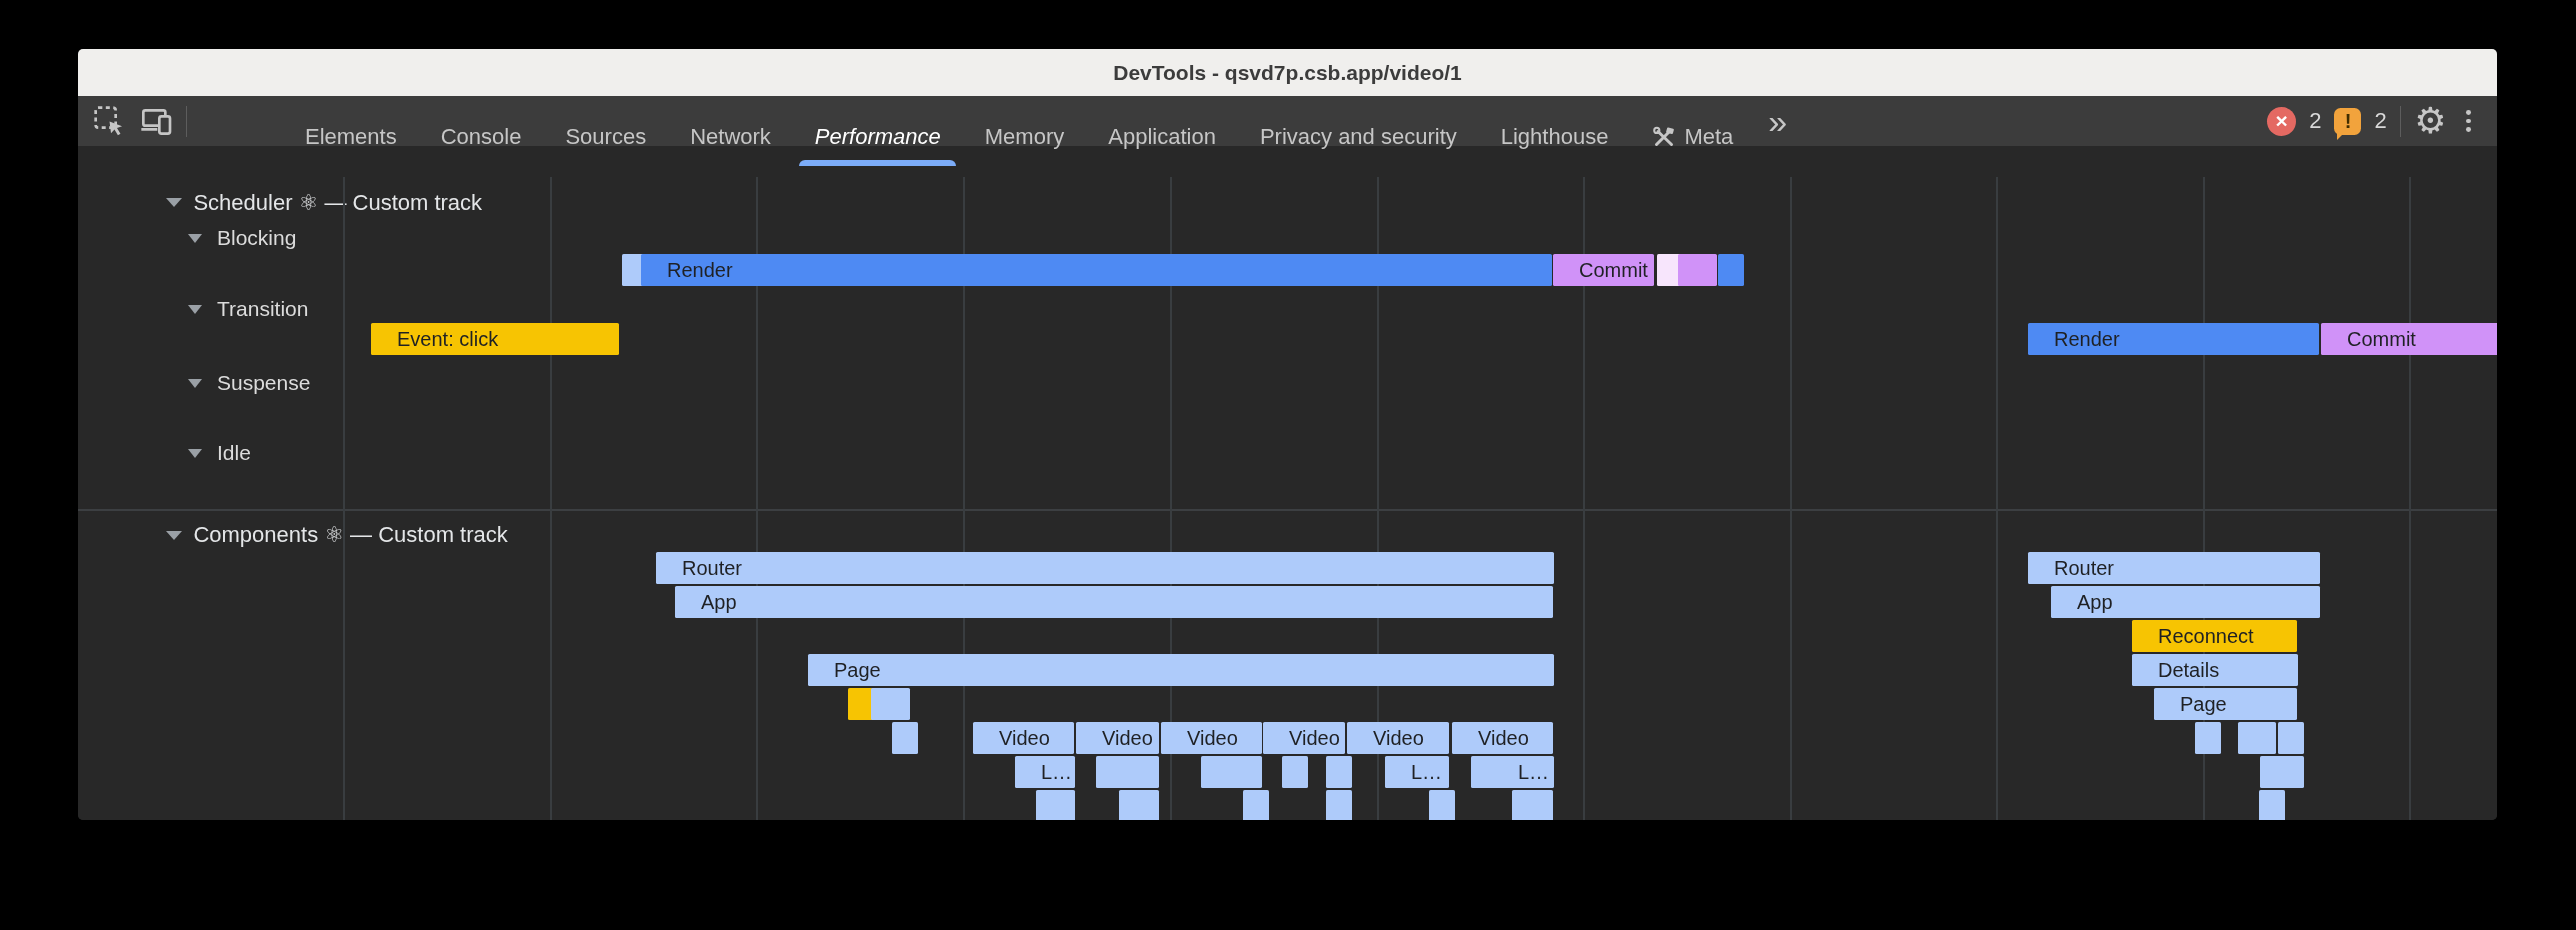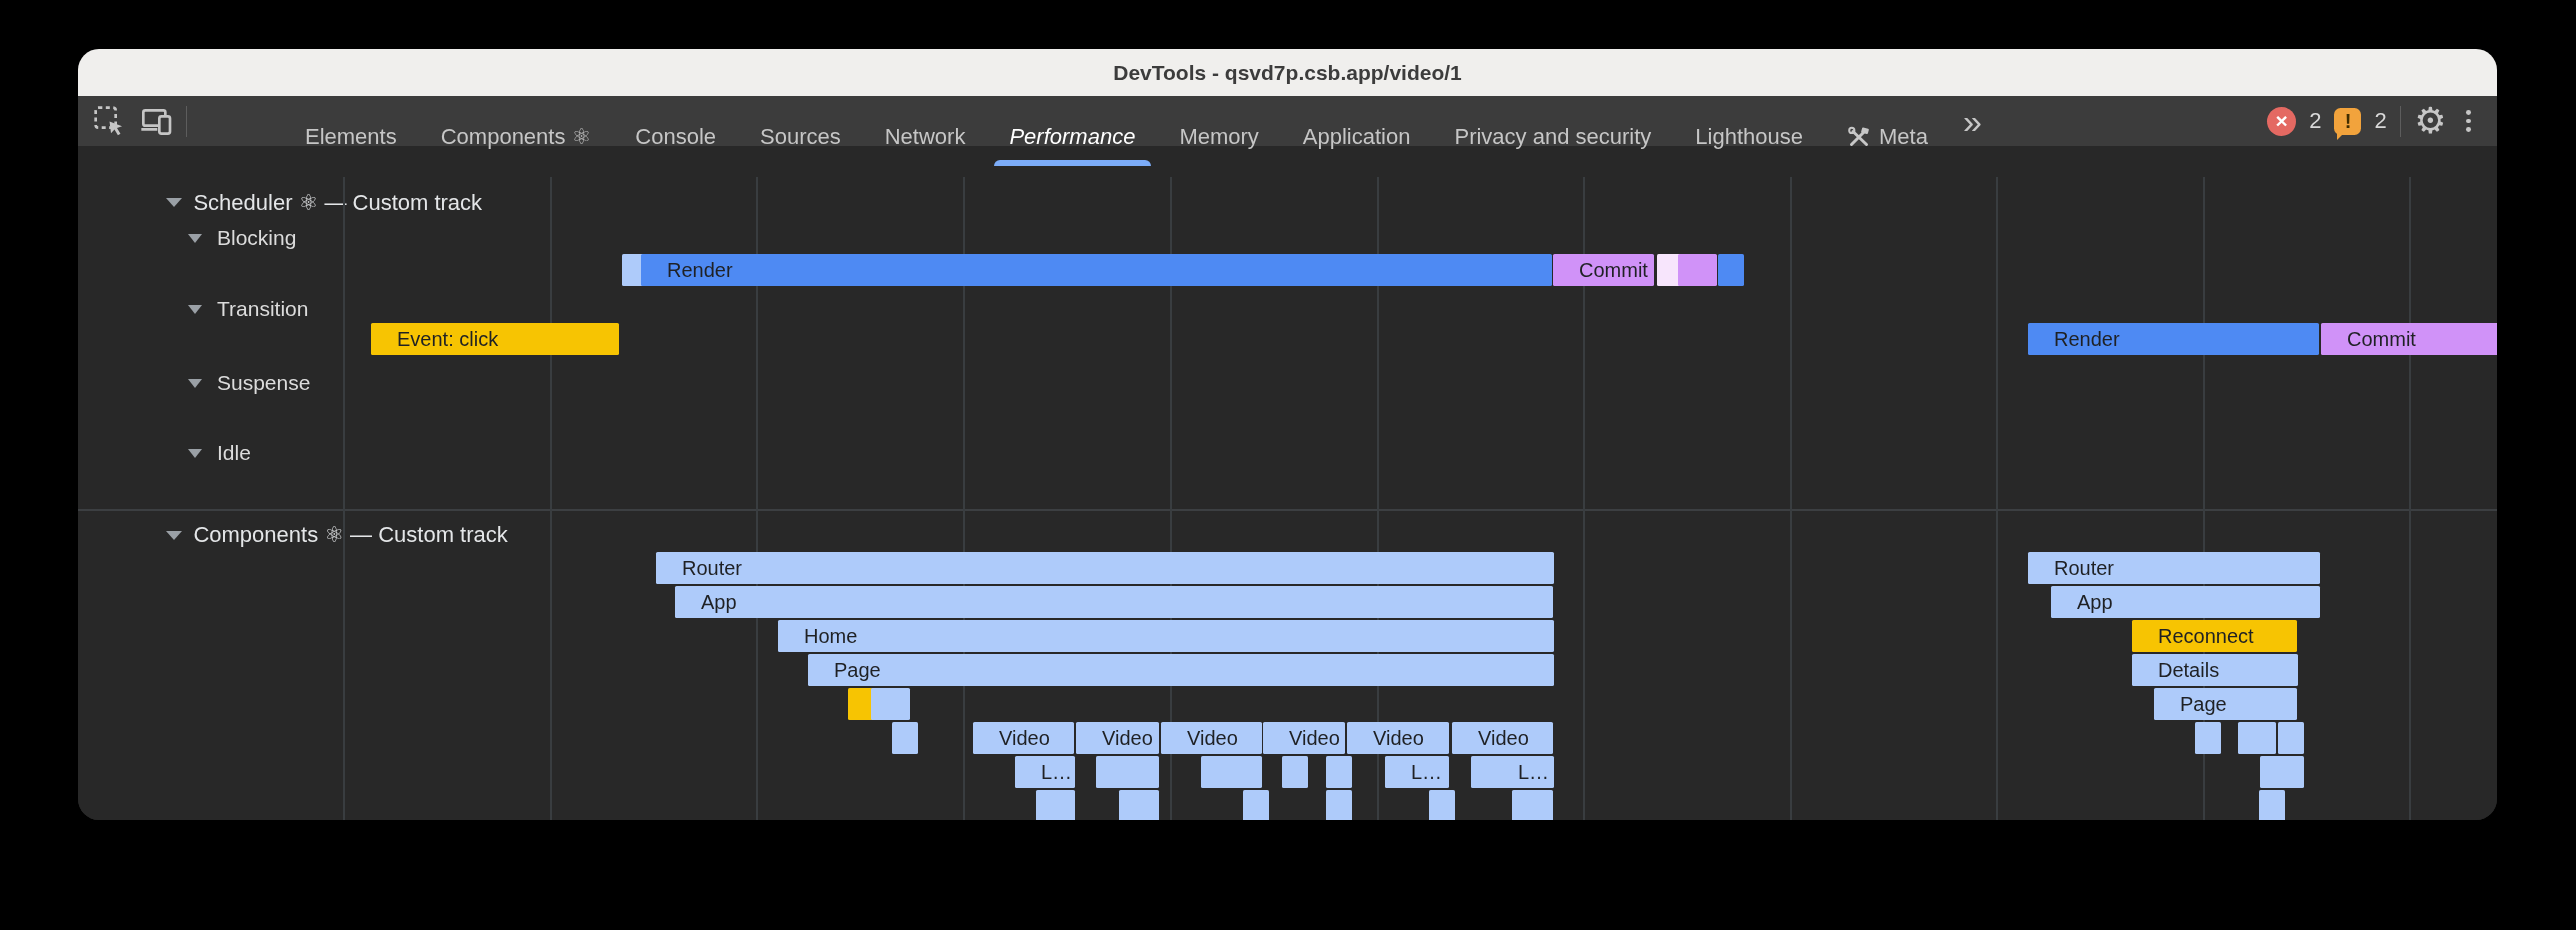--- a/index.html
+++ b/index.html
@@ -1,16 +1,16 @@
 <!DOCTYPE html>
 <html style="font-size:13px"><head>
 <meta charset="utf-8">
 <style>
   html,body{margin:0;padding:0;background:#000;width:2576px;height:930px;font-family:"Liberation Sans","DejaVu Sans",sans-serif;}
-  .window{position:absolute;left:78px;top:49px;width:2419px;height:771px;border-radius:21px;overflow:hidden;background:#282828;}
+  .window{position:absolute;left:78px;top:49px;width:2419px;height:771px;border-radius:5px;overflow:hidden;background:#282828;}
   
   .titlebar{position:absolute;left:0;top:0;width:100%;height:47px;background:#f0efed;}
   .title{position:absolute;left:0;right:0;top:0;height:47px;line-height:47px;text-align:center;font-size:21px;font-weight:700;color:#3c3c3c;}
   .light{position:absolute;top:62px;width:19.5px;height:19.5px;border-radius:50%;}
   
   .tabbar{position:absolute;left:0;top:47px;width:100%;height:50px;background:#3c3c3c;}
   .tabicons{position:absolute;left:13px;top:0;height:50px;display:flex;align-items:center;gap:11.4px;}
   .iconbtn{width:36px;height:36px;display:flex;align-items:center;justify-content:center;}
   .vsep{width:1.6px;height:31px;background:#5d5d5d;}
   .tabs{position:absolute;left:205px;top:0;height:50px;display:flex;align-items:center;}
@@ -65,23 +65,20 @@
         </svg>
       </div>
       <div class="vsep"></div>
     </div>
 
     <div class="tabs">
       <div class="tab">
           <span>Elements</span>
         </div>
       <div class="tab">
-          <span>Components ⚛</span>
-        </div>
-      <div class="tab">
           <span>Console</span>
         </div>
       <div class="tab">
           <span>Sources</span>
         </div>
       <div class="tab">
           <span>Network</span>
         </div>
       <div class="tab selected">
           <span>Performance</span>
@@ -171,21 +168,20 @@
       <div class="bar" style="left: 563px; top: 79px; width: 911px; background: rgb(78, 138, 243);">Render</div>
       <div class="bar" style="left: 1475px; top: 79px; width: 101px; background: rgb(208, 146, 248);">Commit</div>
       <div class="bar" style="left: 1579px; top: 79px; width: 19.5px; background: rgb(247, 229, 252);"></div>
       <div class="bar" style="left: 1600px; top: 79px; width: 39px; background: rgb(208, 146, 248);"></div>
       <div class="bar" style="left: 1640px; top: 79px; width: 18.7px; background: rgb(78, 138, 243);"></div>
       <div class="bar" style="left: 293px; top: 148px; width: 248px; background: rgb(247, 196, 2);">Event: click</div>
       <div class="bar" style="left: 1950px; top: 148px; width: 291px; background: rgb(78, 138, 243);">Render</div>
       <div class="bar" style="left: 2243px; top: 148px; width: 232px; background: rgb(208, 146, 248);">Commit</div>
       <div class="bar" style="left: 578px; top: 377px; width: 898px; background: rgb(174, 203, 250);">Router</div>
       <div class="bar" style="left: 597px; top: 411px; width: 878px; background: rgb(174, 203, 250);">App</div>
-      <div class="bar" style="left: 700px; top: 445px; width: 776px; background: rgb(174, 203, 250);">Home</div>
       <div class="bar" style="left: 730px; top: 479px; width: 746px; background: rgb(174, 203, 250);">Page</div>
       <div class="bar" style="left: 770px; top: 513px; width: 21px; background: rgb(247, 196, 2);"></div>
       <div class="bar" style="left: 793px; top: 513px; width: 39px; background: rgb(174, 203, 250);"></div>
       <div class="bar" style="left: 814px; top: 547px; width: 18px; background: rgb(174, 203, 250);"></div>
       <div class="bar" style="left: 895px; top: 547px; width: 101px; background: rgb(174, 203, 250);">Video</div>
       <div class="bar" style="left: 998px; top: 547px; width: 83px; background: rgb(174, 203, 250);">Video</div>
       <div class="bar" style="left: 1083px; top: 547px; width: 101px; background: rgb(174, 203, 250);">Video</div>
       <div class="bar" style="left: 1185px; top: 547px; width: 82px; background: rgb(174, 203, 250);">Video</div>
       <div class="bar" style="left: 1269px; top: 547px; width: 102px; background: rgb(174, 203, 250);">Video</div>
       <div class="bar" style="left: 1374px; top: 547px; width: 101px; background: rgb(174, 203, 250);">Video</div>

